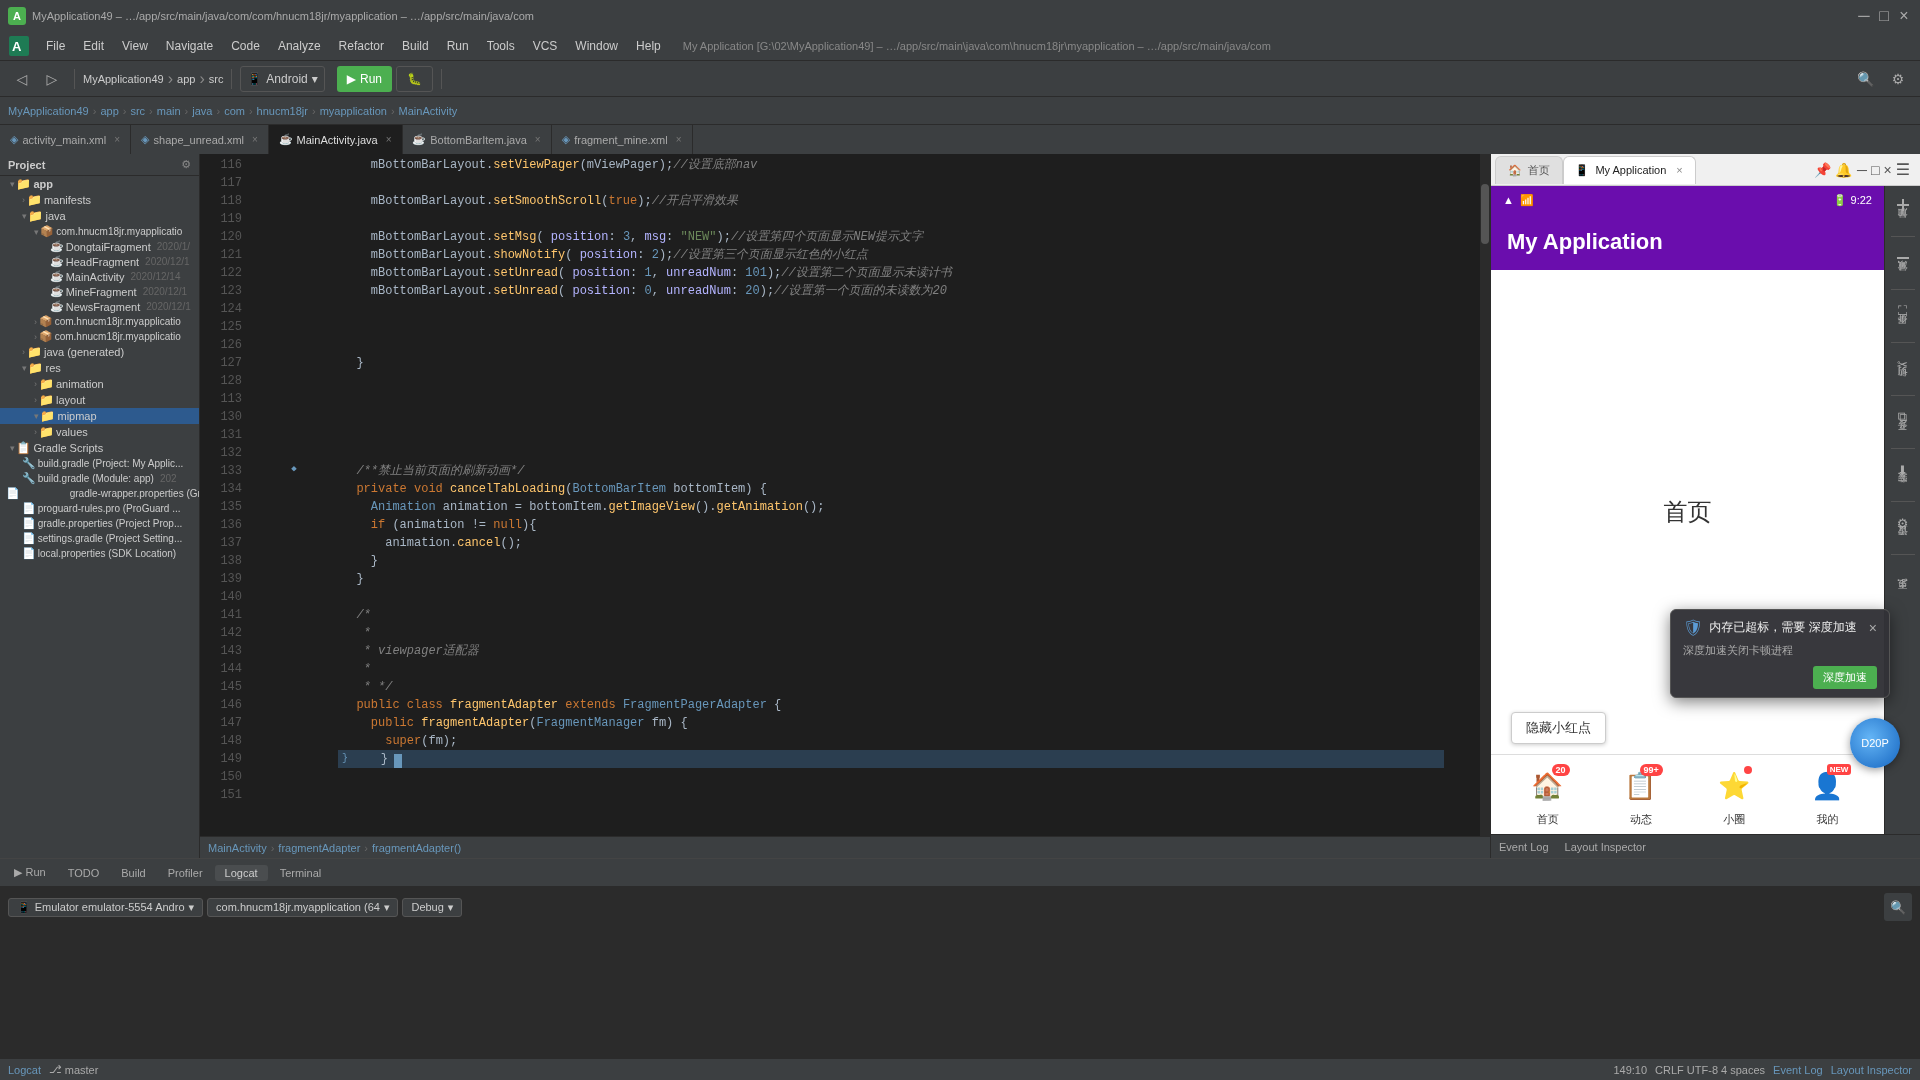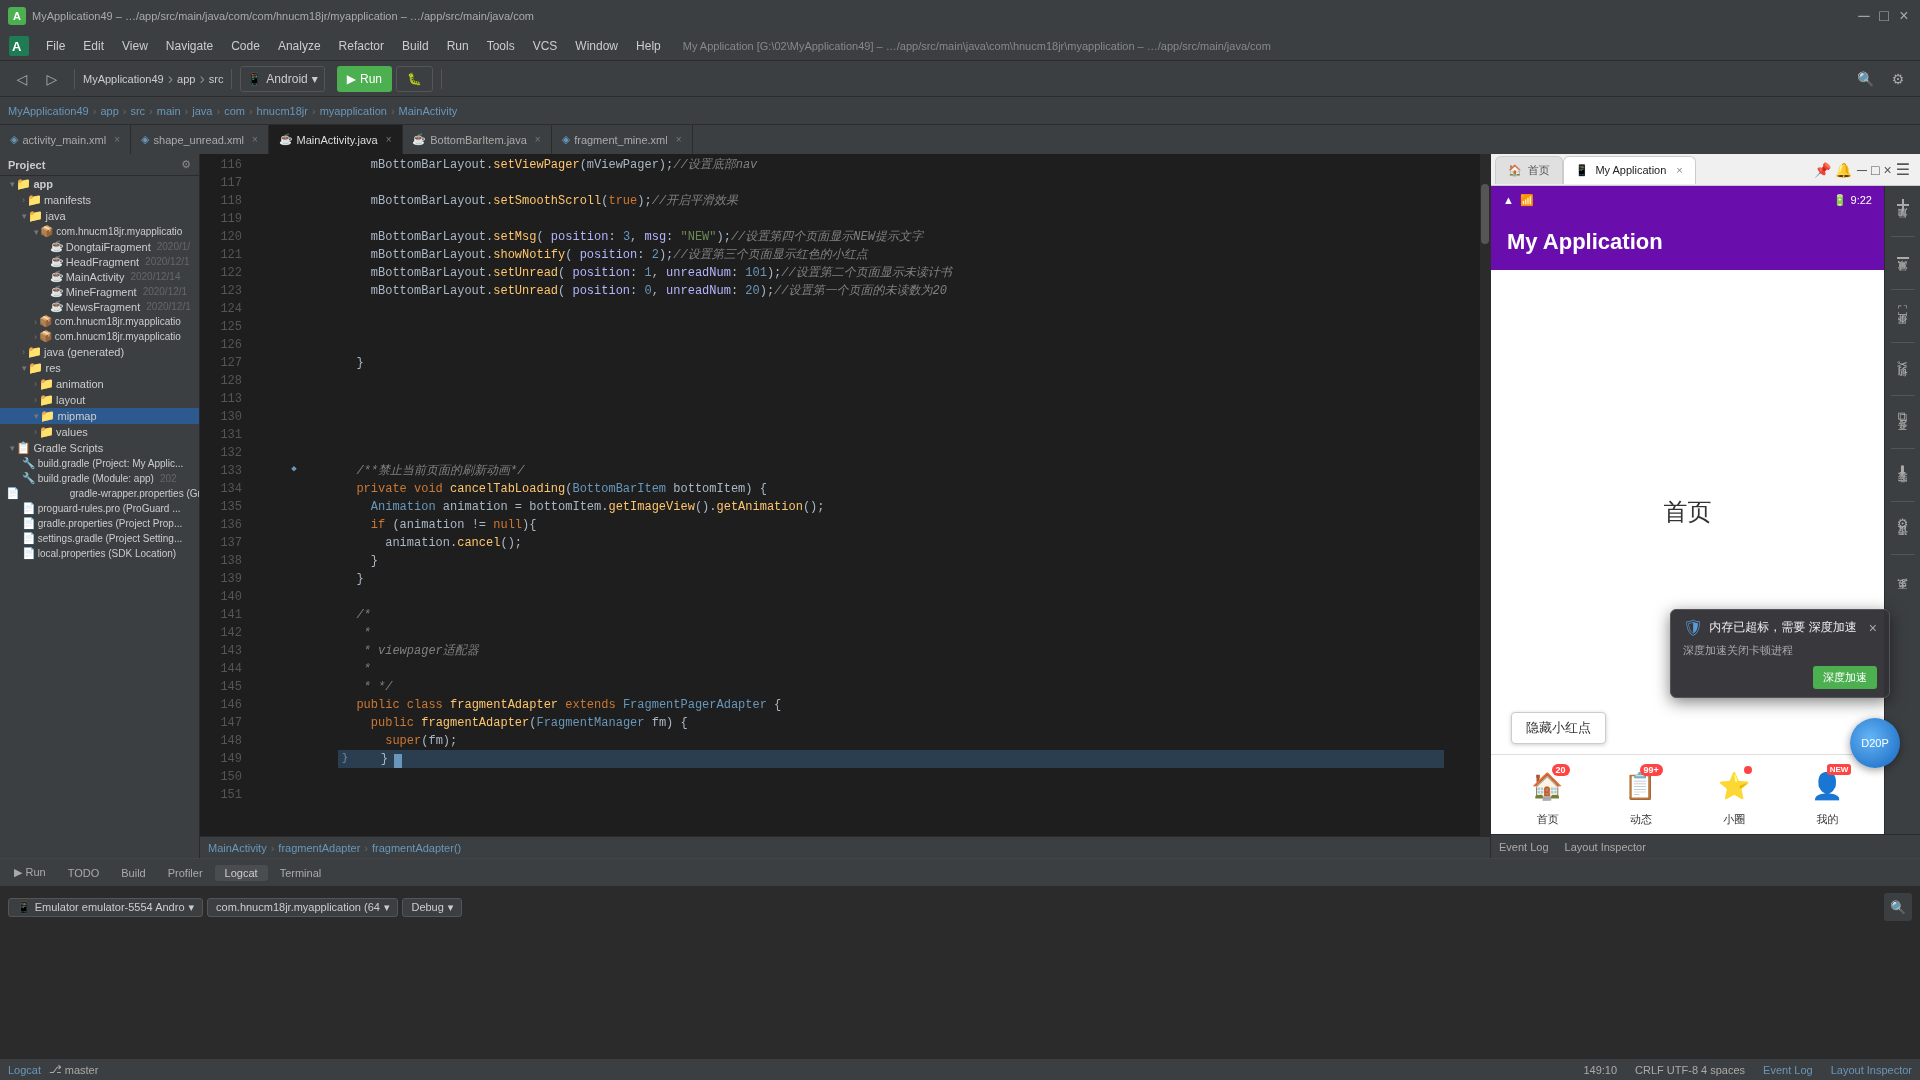--- a/index.html
+++ b/index.html
@@ -515,21 +515,21 @@
     }
     .status-item {
       display: flex;
       align-items: center;
       gap: 3px;
     }
     .status-right-items {
       margin-left: auto;
       display: flex;
       align-items: center;
-      gap: 18px;
+      gap: 8px;
       justify-content: space-between;
     }
 
     
     .memory-popup {
       position: absolute;
       bottom: 160px;
       right: 30px;
       background: rgba(50,50,55,0.97);
       border: 1px solid #555;

